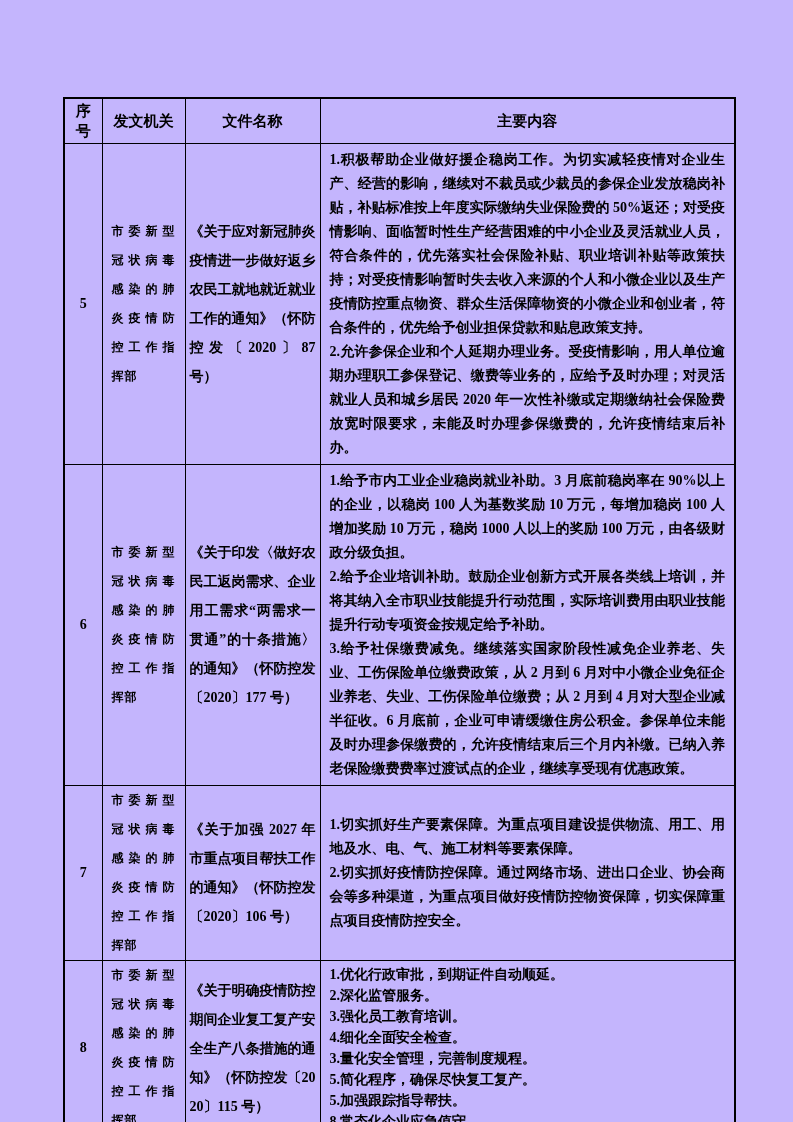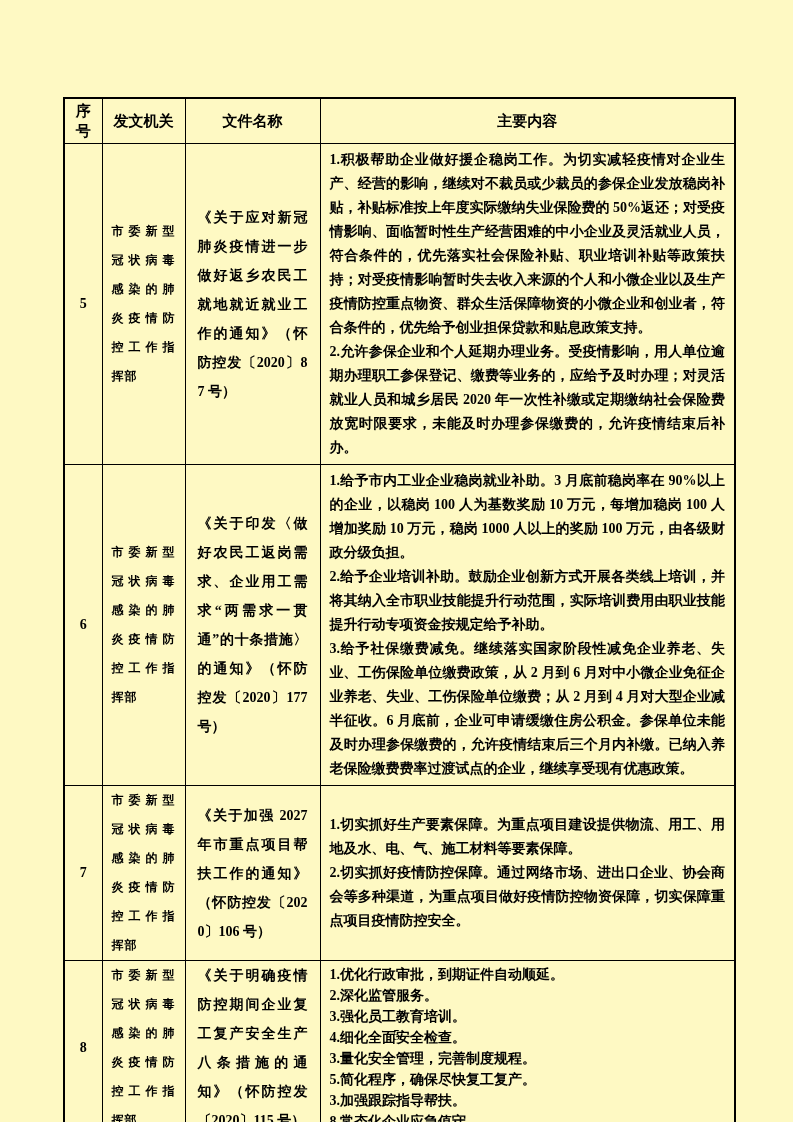--- a/index.html
+++ b/index.html
@@ -1,21 +1,21 @@
 <!DOCTYPE html>
 <html><head>
 <meta charset="utf-8">
 <style>
   html, body { margin: 0; padding: 0; background: #e8e8e8; }
   .page {
     position: relative;
     width: 793px;
     height: 1122px;
     margin: 0 auto;
-    background: #fef9c3;
+    background: #c4b5fd;
     color: #000000;
     font-family: "Liberation Serif", "DejaVu Serif", serif;
     overflow: hidden;
   }
   .doc-table {
     position: absolute;
     left: 63px;
     top: 97px;
     width: 671px;
     border-collapse: collapse;
@@ -40,21 +40,21 @@
     font-size: 12px;
     padding: 0 9px;
     line-height: 29px;
     letter-spacing: 1px;
     text-align: justify;
     text-justify: inter-character;
     word-break: break-all;
   }
   .td-doc {
     font-size: 14px;
-    padding: 0 12px;
+    padding: 0 4px;
     line-height: 29px;
     text-align: justify;
     text-justify: inter-character;
     word-break: break-all;
   }
   .td-content {
     font-size: 14px;
     padding: 4px 9px;
     line-height: 24px;
     text-align: justify;
@@ -127,20 +127,20 @@
         <td class="td-no">8</td>
         <td class="td-agency">市委新型冠状病毒感染的肺炎疫情防控工作指挥部</td>
         <td class="td-doc">《关于明确疫情防控期间企业复工复产安全生产八条措施的通知》（怀防控发〔2020〕115 号）</td>
         <td class="td-content">
             <p>1.优化行政审批，到期证件自动顺延。</p>
             <p>2.深化监管服务。</p>
             <p>3.强化员工教育培训。</p>
             <p>4.细化全面安全检查。</p>
             <p>3.量化安全管理，完善制度规程。</p>
             <p>5.简化程序，确保尽快复工复产。</p>
-            <p>3.加强跟踪指导帮扶。</p>
+            <p>5.加强跟踪指导帮扶。</p>
             <p>8.常态化企业应急值守。</p>
           </td>
       </tr>
     </tbody>
   </table>
   <div class="page-number">5</div>
 </div>
 
 </body></html>

